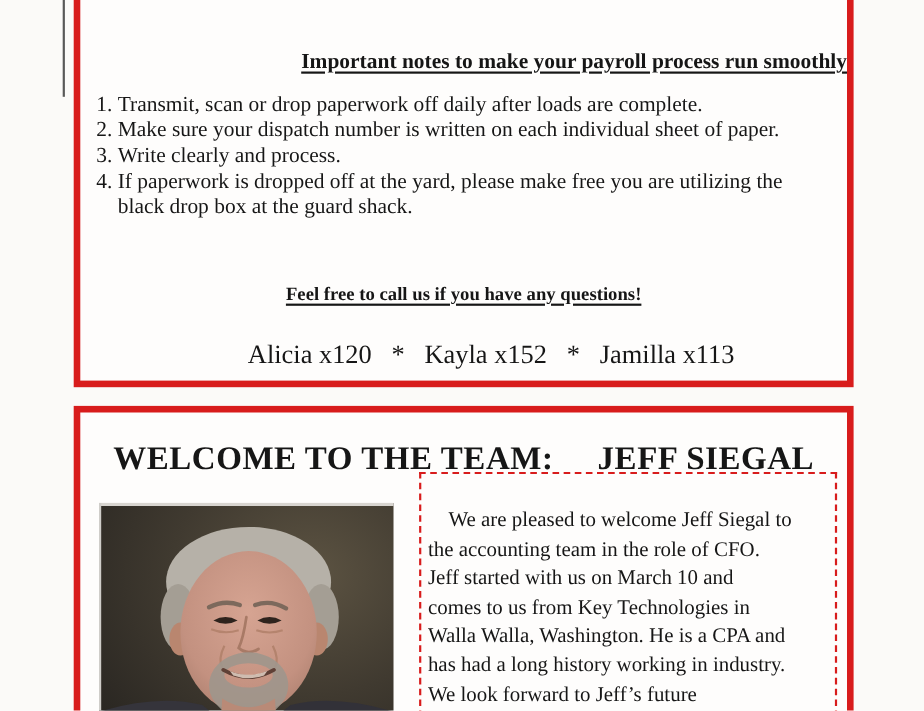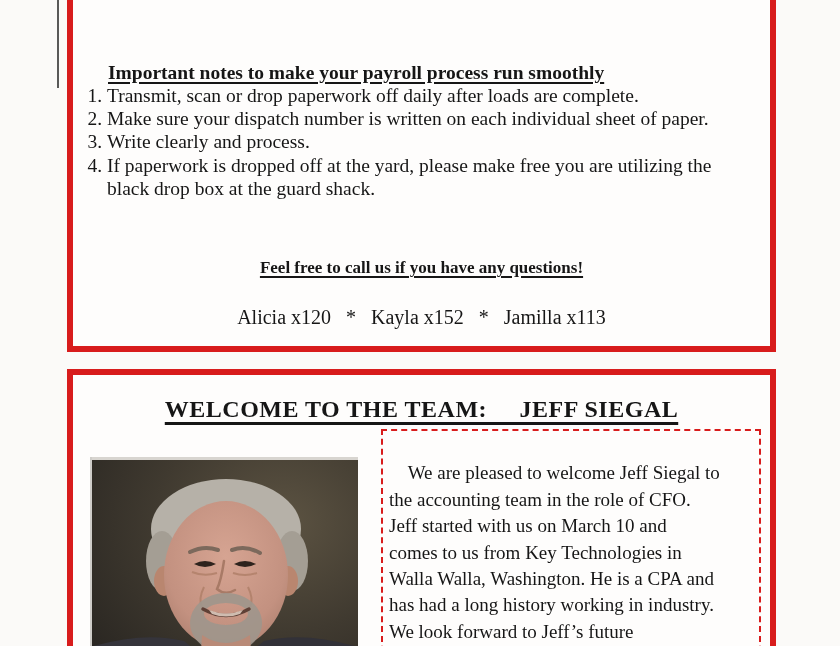--- a/index.html
+++ b/index.html
@@ -13,44 +13,44 @@
     border:6px solid #d81c1c; background:#fefdfc;
   }
   #payroll-box { left:67px; top:-172px; width:709px; height:524px; }
   #welcome-box { left:67px; top:369px; width:709px; height:332px; }
 
   .intro {
     position:absolute; left:4px; top:160px; width:696px;
     font-size:19.5px; line-height:23px; white-space:pre-line;
   }
   .notes-heading {
-    position:absolute; left:0; top:212px; width:100%;
-    text-align:left; font-weight:bold; font-size:19.5px;
-    text-decoration:underline; text-decoration-thickness:2px; text-underline-offset:3px;margin-left:35px;
+    position:absolute; left:0; top:196px; width:100%;
+    text-align:right; font-weight:bold; font-size:19.5px;
+    text-decoration:underline; text-decoration-thickness:2px; text-underline-offset:3px;
   }
   ol.notes {
     position:absolute; left:4px; top:250px; width:690px;
     margin:0; padding:0 0 0 30px;
     font-size:19.5px; line-height:23.2px;
   }
   ol.notes li { white-space:pre-line; }
   .call-heading {
     position:absolute; left:0; top:410px; width:100%;
     text-align:center; font-weight:bold; font-size:17px;
     text-decoration:underline; text-decoration-thickness:2px; text-underline-offset:3px;
   }
   .contacts {
     position:absolute; left:0; top:452px; width:100%;
-    text-align:center; font-size:20px;
+    text-align:center; font-size:24px;padding-left:25px;
   }
 
   .welcome-heading {
     position:absolute; left:0; top:5px; width:100%;
-    text-align:center; font-weight:bold; font-size:24px; letter-spacing:.5px;
-    text-decoration:underline; text-decoration-thickness:3px; text-underline-offset:5px;
+    text-align:center; font-weight:bold; font-size:30px; letter-spacing:.5px;
+    text-decoration-thickness:3px; text-underline-offset:5px;
   }
   .photo-frame {
     position:absolute; left:17px; top:82px; width:268px; height:232px;
     overflow:hidden;
   }
   .bio-box {
     position:absolute; left:308px; top:54px; width:380px; height:272px;
     box-sizing:border-box; border:2px dashed #d81c1c;
     padding:3px 6px 3px 6px;
     font-size:19px; line-height:26.4px; white-space:pre; overflow:hidden;

